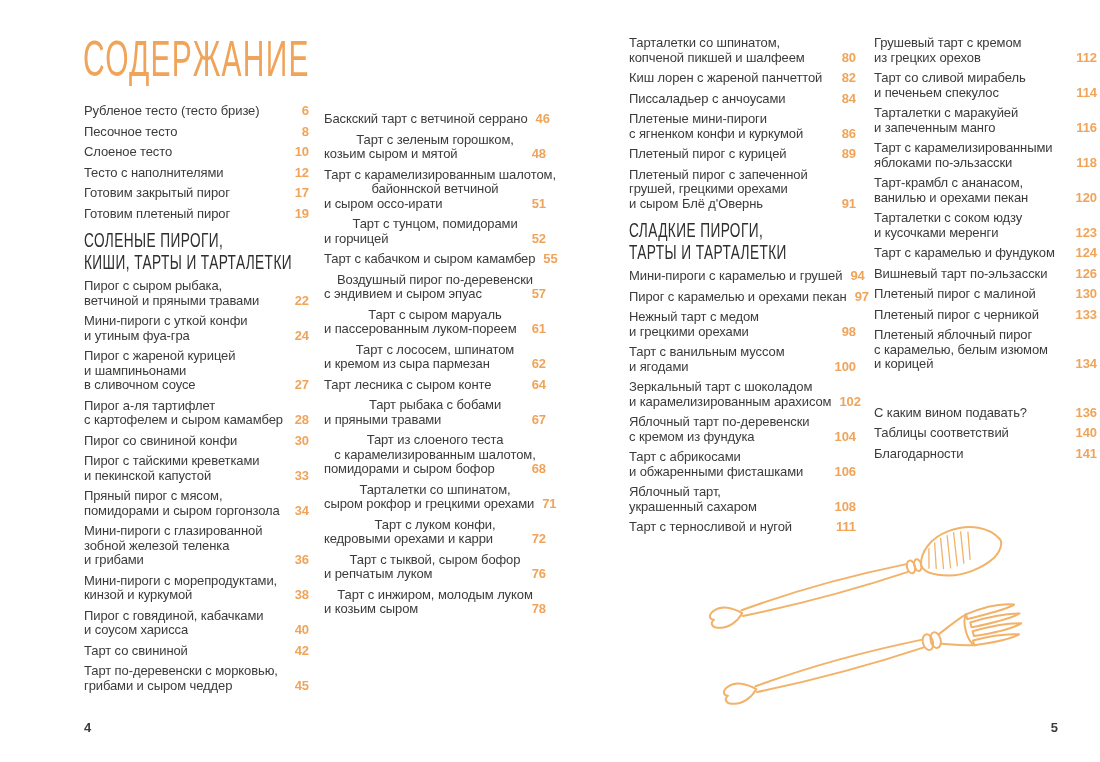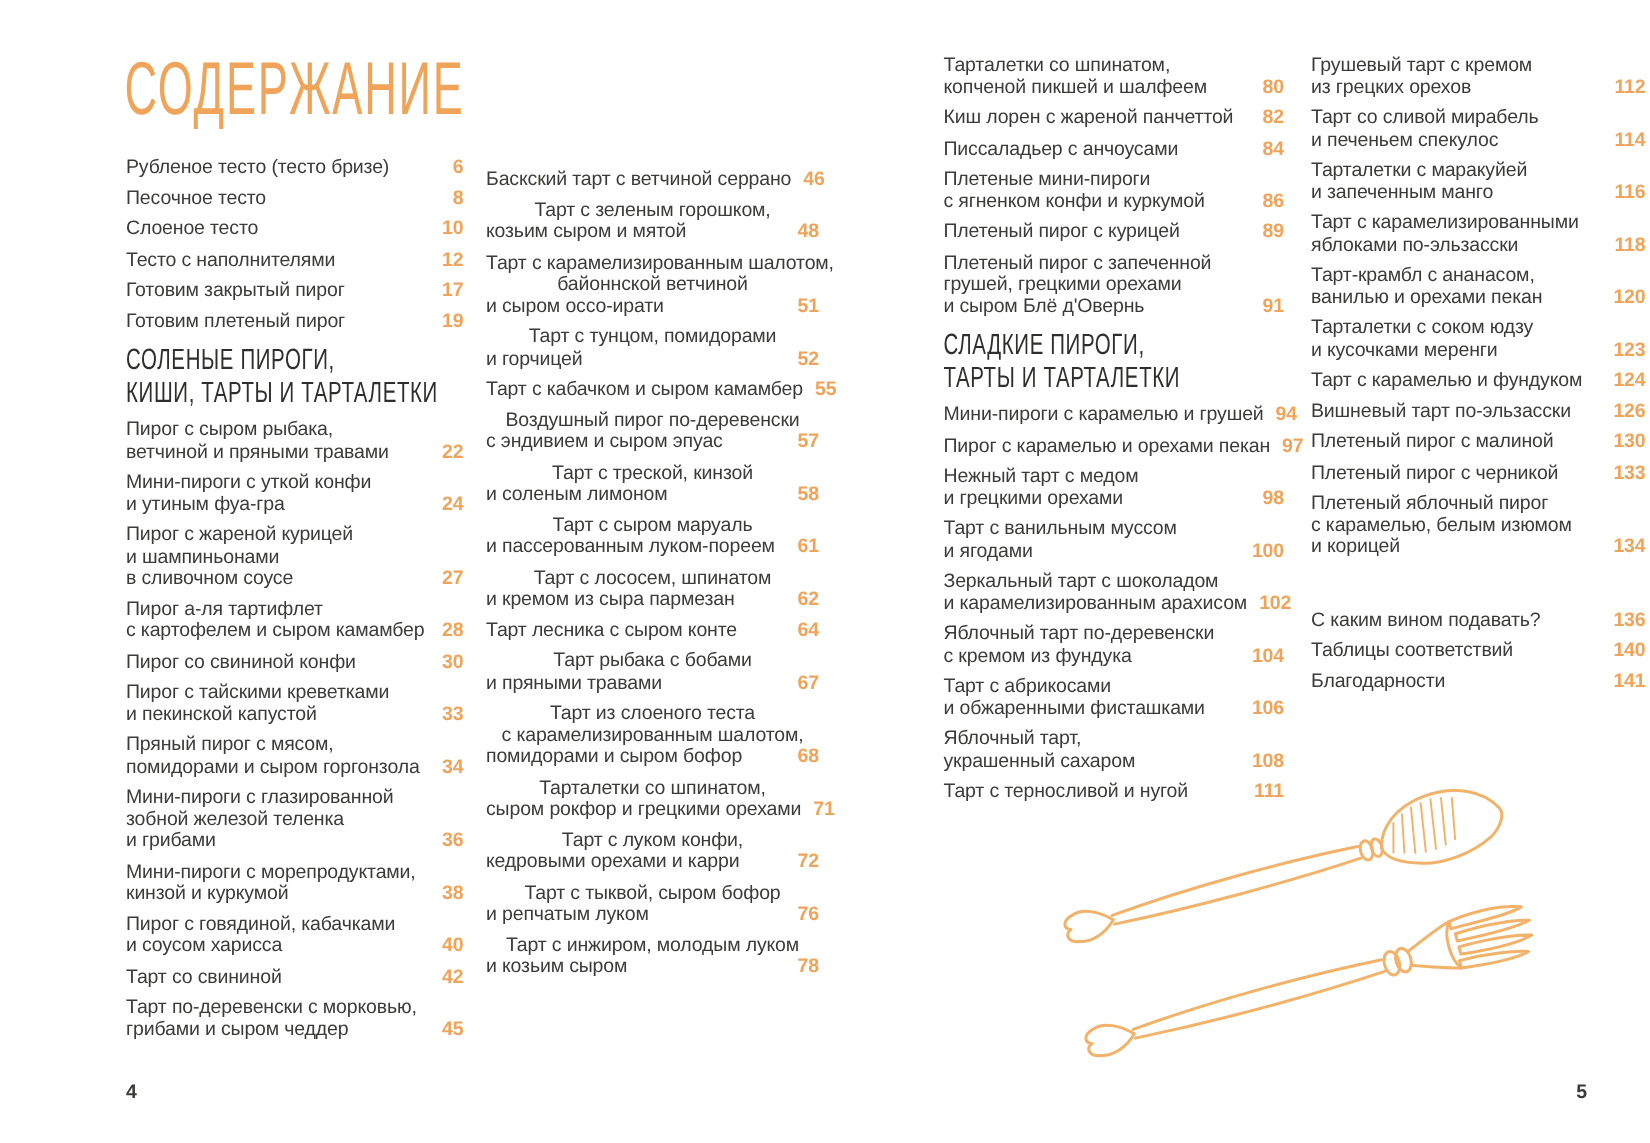--- a/index.html
+++ b/index.html
@@ -214,27 +214,20 @@
         </div>
       </div>
       <div class="entry">
         <div class="eline"><span class="etext">Воздушный пирог по-деревенски</span></div>
         <div class="eline last">
           <span class="etext">с эндивием и сыром эпуас</span>
           <span class="epage">57</span>
         </div>
       </div>
       <div class="entry">
-        <div class="eline"><span class="etext">Тарт с треской, кинзой</span></div>
-        <div class="eline last">
-          <span class="etext">и соленым лимоном</span>
-          <span class="epage">58</span>
-        </div>
-      </div>
-      <div class="entry">
         <div class="eline"><span class="etext">Тарт с сыром маруаль</span></div>
         <div class="eline last">
           <span class="etext">и пассерованным луком-пореем</span>
           <span class="epage">61</span>
         </div>
       </div>
       <div class="entry">
         <div class="eline"><span class="etext">Тарт с лососем, шпинатом</span></div>
         <div class="eline last">
           <span class="etext">и кремом из сыра пармезан</span>

